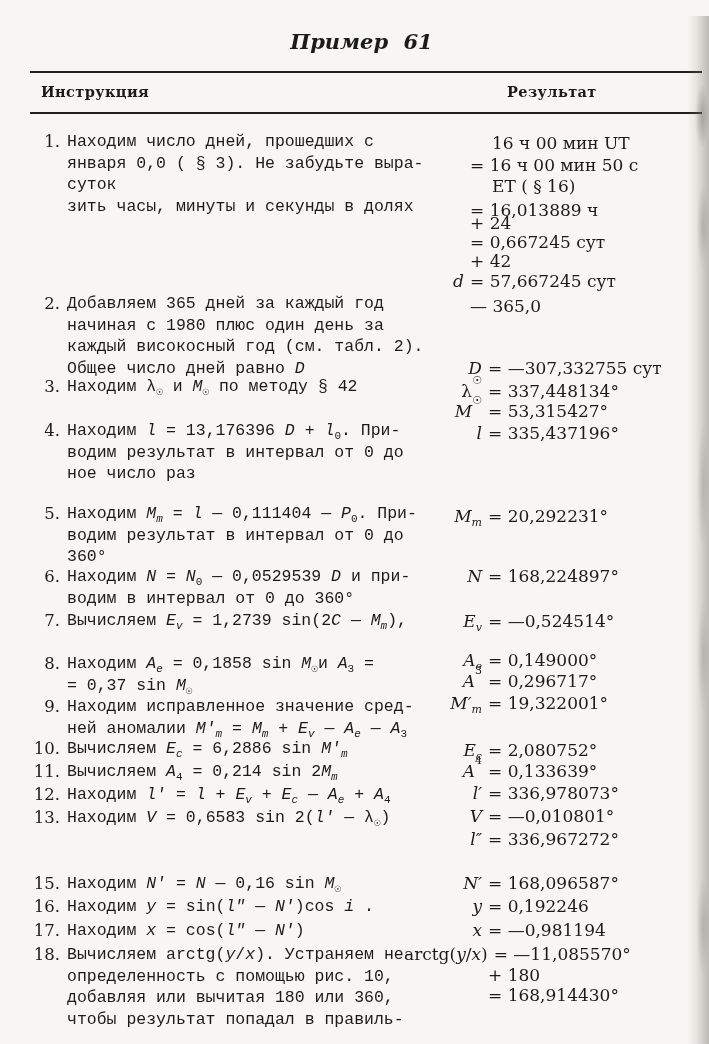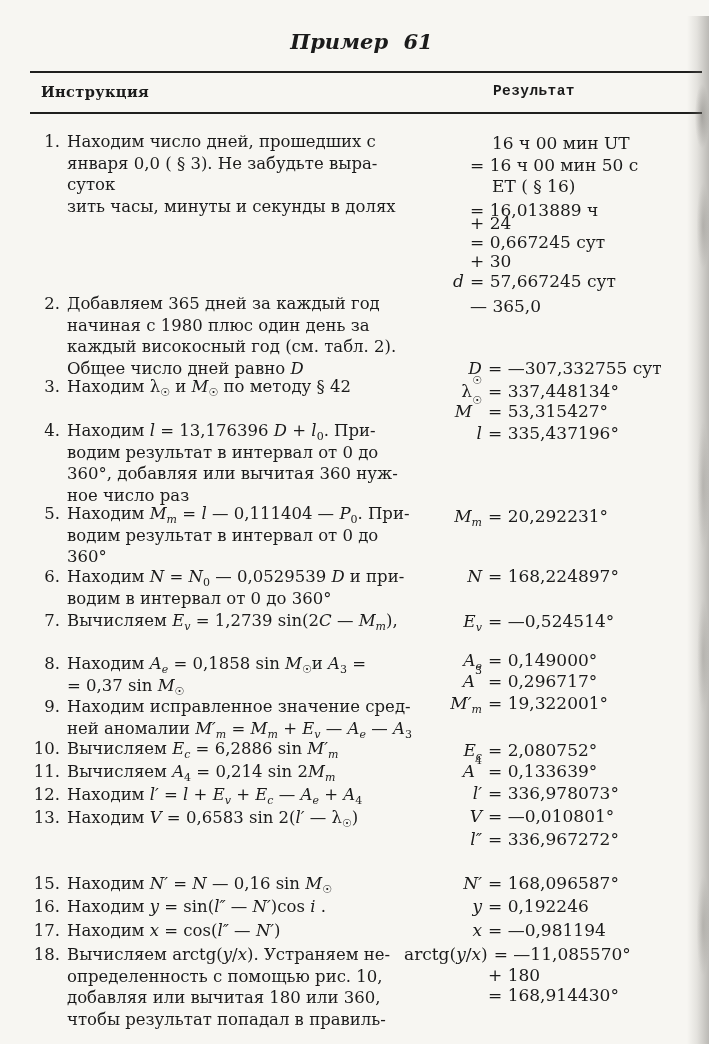--- a/index.html
+++ b/index.html
@@ -24,31 +24,31 @@
 
   .rule{position:absolute;left:30px;width:672px;height:2px;background:#1f1f1e;}
   .rule-top{top:55px;}
   .rule-mid{top:96px;}
 
   .colhead{
     position:absolute;top:67px;
     font-weight:bold;font-size:14.5px;letter-spacing:0.4px;
   }
   .colhead.instr{left:41px;}
-  .colhead.result{left:493px;font-family:Liberation Mono, monospace;}
+  .colhead.result{left:507px;}
 
   .item{
     position:absolute;left:30px;width:430px;
     display:flex;align-items:flex-start;
     font-size:16.5px;line-height:21.7px;
   }
   .item .num{
     flex:0 0 30px;text-align:right;margin-right:7px;white-space:nowrap;
   }
-  .item .body{flex:1 1 auto;}
+  .item .body{flex:1 1 auto;font-family:Liberation Mono, monospace;}
   .item .line{display:block;white-space:nowrap;}
 
   .res{
     position:absolute;left:404px;width:300px;
     display:flex;align-items:center;
     font-size:17px;line-height:21px;white-space:nowrap;
   }
   .res.b1{left:386px;}
   .res .lhs{
     flex:0 0 78px;display:flex;justify-content:flex-end;
@@ -107,21 +107,20 @@
     <span class="body">
       <span class="line">Находим λ<sub>☉</sub> и <i>M</i><sub>☉</sub> по методу  § 42</span>
     </span>
   </div>
 
   <div class="item" style="top:404px">
     <span class="num">4.</span>
     <span class="body">
       <span class="line">Находим <i>l</i> = 13,176396 <i>D</i> + <i>l</i><sub>0</sub>. При-</span>
       <span class="line">водим результат в интервал от 0 до</span>
-      <span class="line">360°, добавляя или вычитая 360 нуж-</span>
       <span class="line">ное число раз</span>
     </span>
   </div>
 
   <div class="item" style="top:487px">
     <span class="num">5.</span>
     <span class="body">
       <span class="line">Находим <i>M<sub>m</sub></i> = <i>l</i> — 0,111404 — <i>P</i><sub>0</sub>. При-</span>
       <span class="line">водим результат в интервал от 0 до</span>
       <span class="line">360°</span>
@@ -238,21 +237,21 @@
   <div class="res b1" style="top:197px">
     <span class="lhs"></span>
     <span class="rhs">+ 24</span>
   </div>
   <div class="res b1" style="top:216px">
     <span class="lhs"></span>
     <span class="rhs">= 0,667245 сут</span>
   </div>
   <div class="res b1" style="top:235px">
     <span class="lhs"></span>
-    <span class="rhs">+ 30</span>
+    <span class="rhs">+ 42</span>
   </div>
   <div class="res b1" style="top:255px">
     <span class="lhs">
         <i>d</i>
       </span>
     <span class="rhs">= 57,667245 сут</span>
   </div>
   <div class="res b1" style="top:280px">
     <span class="lhs"></span>
     <span class="rhs">— 365,0</span>

